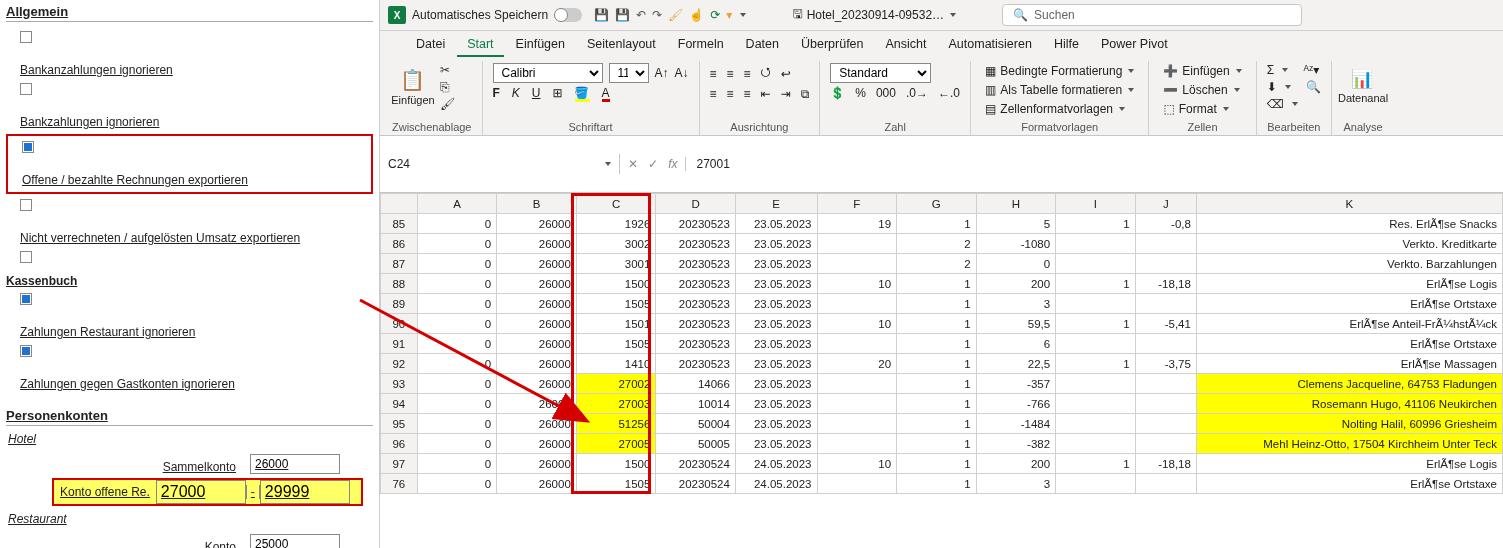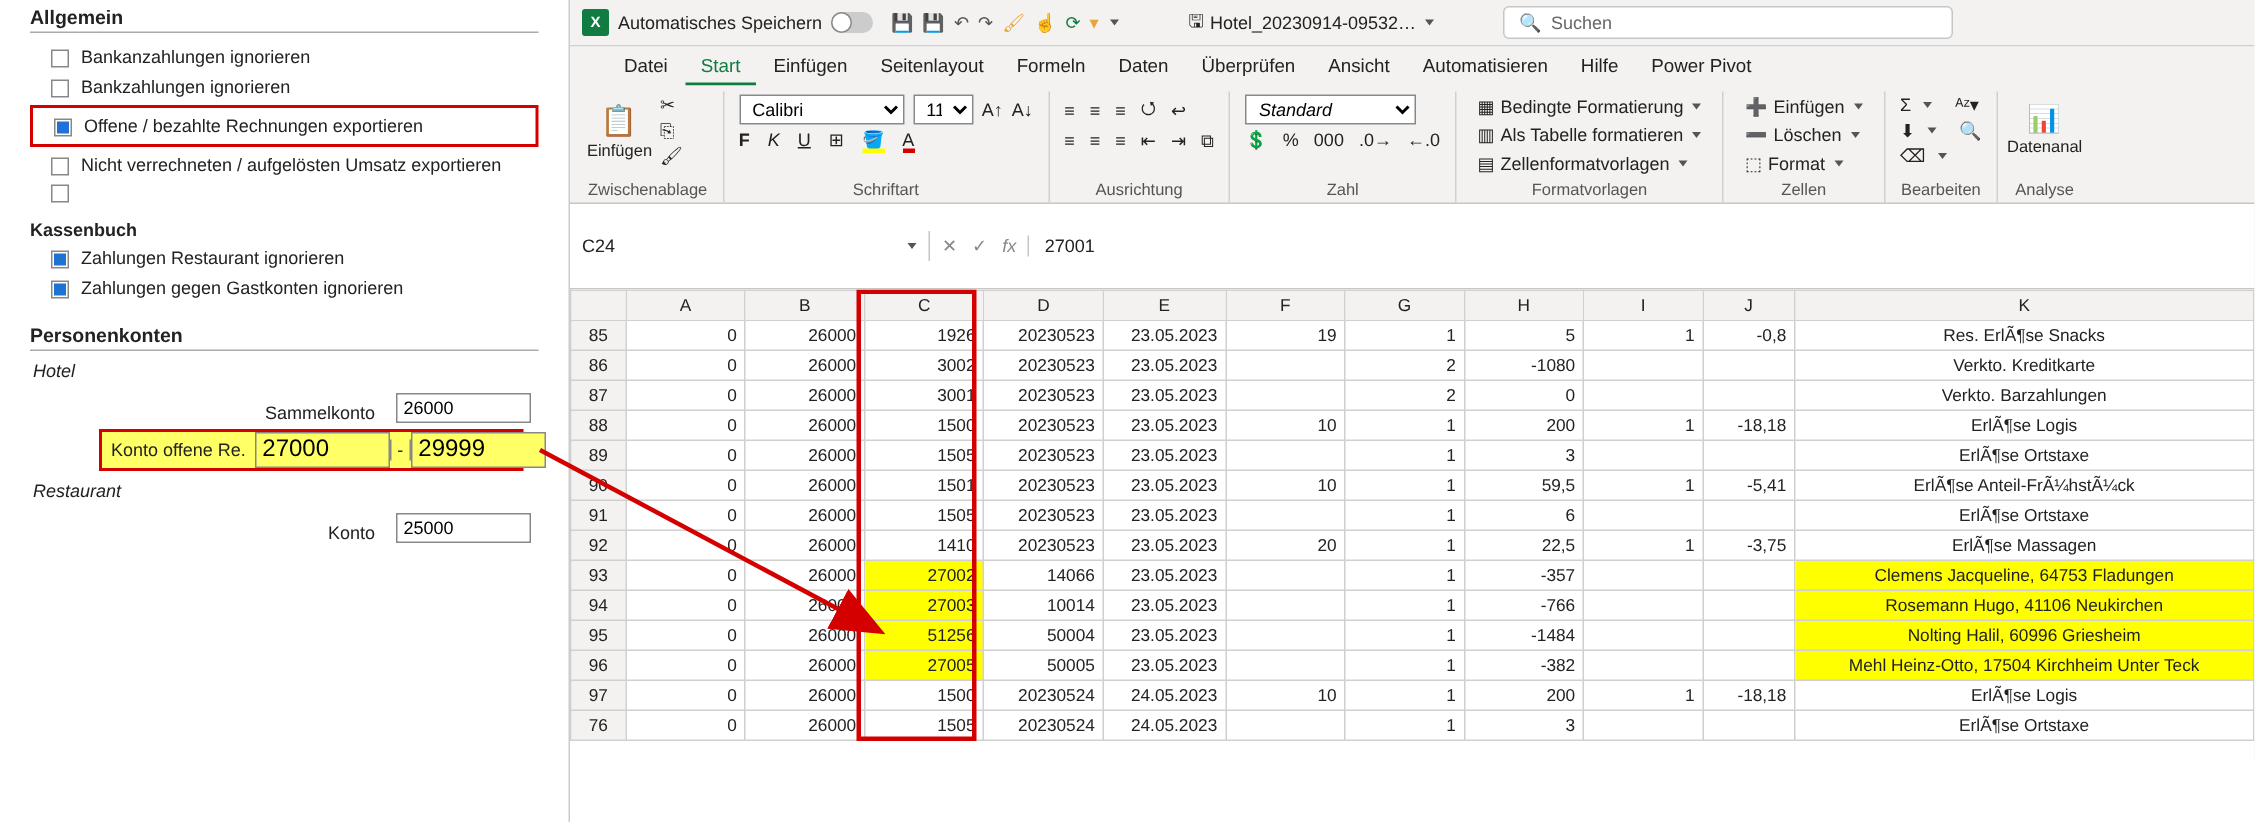--- a/index.html
+++ b/index.html
@@ -1,20 +1,20 @@
 <!DOCTYPE html>
 <html><head>
 <meta charset="utf-8">
 <style>
   * { box-sizing: border-box; margin: 0; padding: 0; font-family: "Segoe UI", Tahoma, sans-serif; }
   body { display: flex; width: 1503px; height: 548px; background: #fff; font-size: 12px; color: #222; overflow: hidden; position: relative; }
-  .left-panel { width: 380px; border-right: 1px solid #ccc; padding: 0 20px; background: #fff; position: relative; }
+  .left-panel { width: 380px; border-right: 1px solid #ccc; padding: 0 6px; background: #fff; position: relative; text-decoration: underline; }
   .section-title { font-weight: bold; font-size: 13px; margin: 4px 0 2px; }
   .section-line { border-bottom: 1px solid #aaa; margin-bottom: 6px; }
-  .check-row { display: flex; align-items: flex-end; gap: 8px; padding: 3px 0 3px 14px; }
+  .check-row { display: flex; align-items: flex-start; gap: 20px; padding: 3px 0 3px 14px; flex-direction: column; }
   .chk { width: 12px; height: 12px; border: 1px solid #888; display: inline-block; position: relative; }
   .chk.blue::after { content:""; position:absolute; inset:1px; background:#1e73d2; }
   .highlight-box { border: 2px solid #d40000; padding: 2px 0; margin: 2px 0; }
   .subhead { font-style: italic; margin: 6px 0 4px 2px; }
   .field-row { display: flex; align-items: flex-end; gap: 6px; padding: 4px 0 4px 0; }
   .field-label { width: 238px; text-align: right; padding-right: 8px; }
   .field-input { width: 90px; border: 1px solid #888; padding: 2px 4px; font-size: 12px; }
   .konto-box { border: 2px solid #d40000; background: #ffff66; display: flex; align-items: center; margin-left: 46px; margin-right: 10px; padding: 0; }
   .konto-box .lbl { padding: 4px 6px; border-right: 0; white-space: nowrap; }
   .konto-box input { border: 1px solid #888; background: #ffff66; width: 90px; padding: 2px 4px; font-size: 16px; }
@@ -50,21 +50,21 @@
   .fxbtns { display:flex; gap:10px; padding: 0 8px; color:#888; border-right:1px solid #c8c6c4; }
   .fxinput { flex:1; padding:21px 10px; font-size:12px; }
 
   .grid-area { flex:1; overflow:hidden; background:#fff; position:relative; }
   table.sheet { border-collapse: collapse; table-layout: fixed; width: 100%; }
   table.sheet th, table.sheet td { border: 1px solid #d0d0d0; font-size: 11.5px; padding: 1px 5px; height: 20px; white-space: nowrap; overflow:hidden; }
   table.sheet th { background:#f3f2f1; font-weight: normal; text-align:center; position:sticky; top:0; }
   col.rowhdr { width:36px; }
   td.rowhdr { background:#f3f2f1; text-align:center; }
   td.num { text-align:right; }
-  td.txt { text-align:center; }
+  td.txt { text-align:right; }
   td.yellow { background:#ffff00; }
 
   .red-col-box { position:absolute; border:3px solid #d40000; pointer-events:none; }
   .arrow-svg { position:absolute; top:0; left:0; pointer-events:none; z-index:50; }
   .dropdown-caret { display:inline-block; width:0; height:0; border-left:3px solid transparent; border-right:3px solid transparent; border-top:4px solid #555; vertical-align:middle; margin-left:2px;}
 </style>
 </head>
 <body>
 
 <div class="left-panel">
@@ -220,21 +220,21 @@
           <span>⇤</span>
           <span>⇥</span>
           <span>⧉</span>
         </div>
       </div>
       <div class="label">Ausrichtung</div>
     </div>
 
     <div class="grp">
       <div class="vstack">
-        <select class="combo" style="width:114px;font-style:italic;"><option>Standard</option></select>
+        <select class="combo" style="width:101px;"><option>Standard</option></select>
         <div class="hstack" style="gap:10px;">
           <span>💲</span>
           <span>%</span>
           <span>000</span>
           <span>.0→</span>
           <span>←.0</span>
         </div>
       </div>
       <div class="label">Zahl</div>
     </div>

